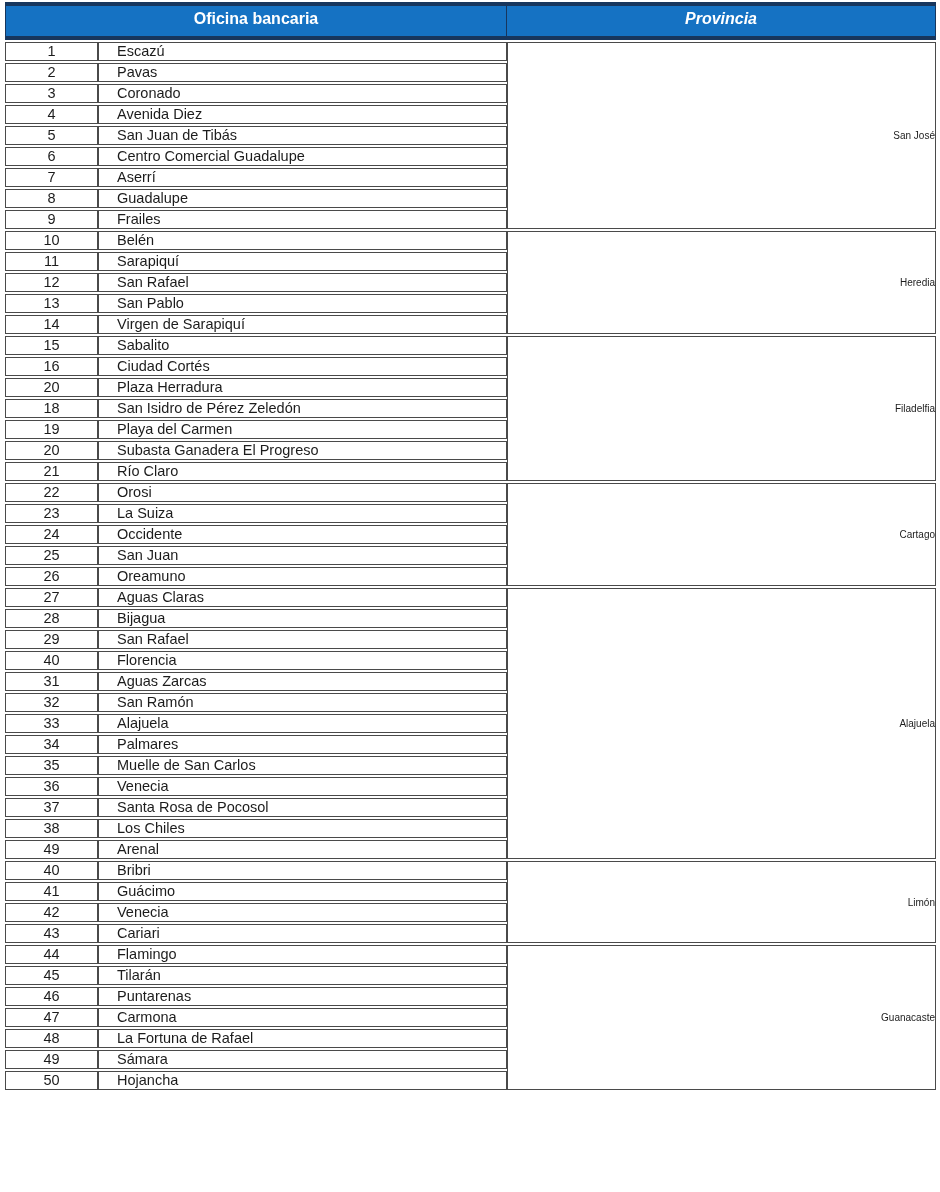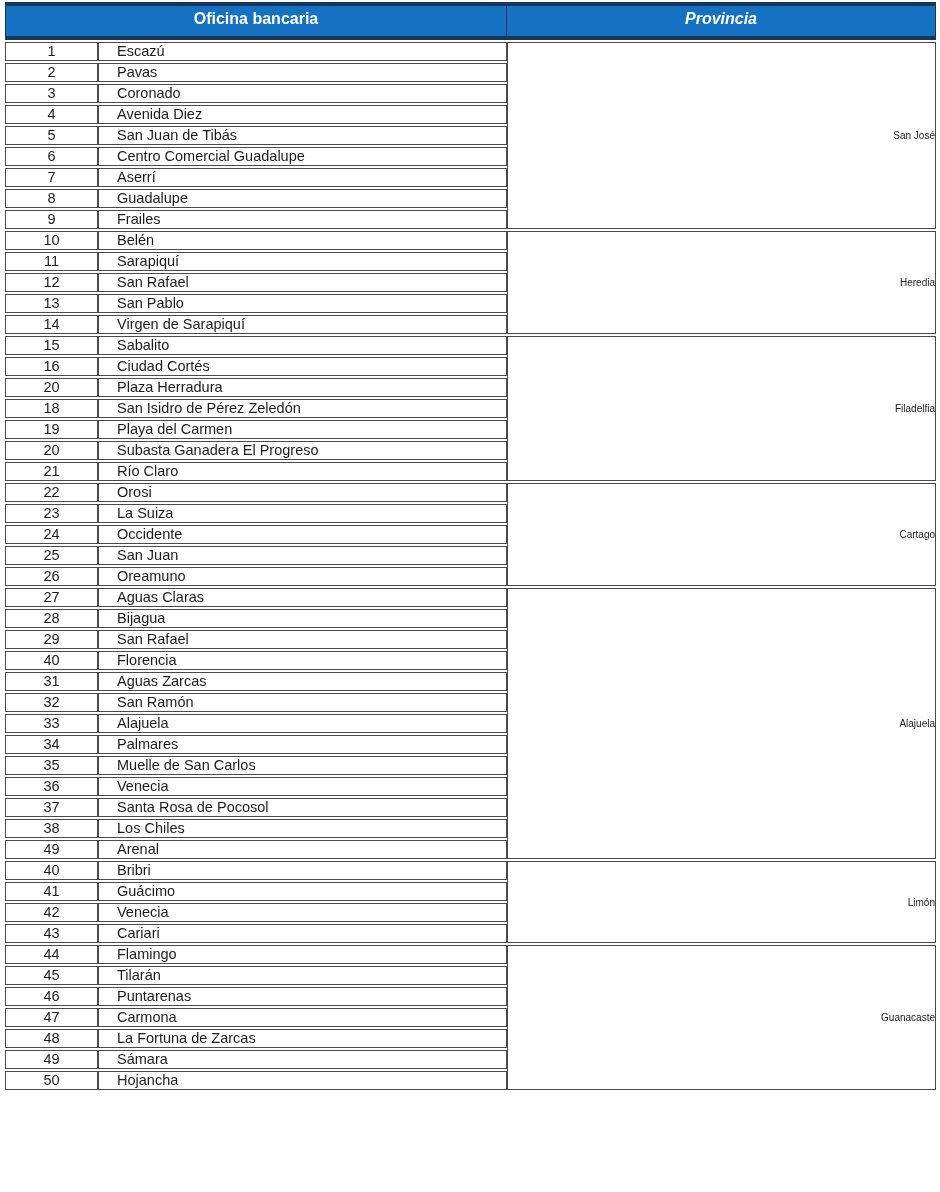--- a/index.html
+++ b/index.html
@@ -276,21 +276,21 @@
         <tr>
           <td class="num">46</td>
           <td class="office">Puntarenas</td>
         </tr>
         <tr>
           <td class="num">47</td>
           <td class="office">Carmona</td>
         </tr>
         <tr>
           <td class="num">48</td>
-          <td class="office">La Fortuna de Zarcas</td>
+          <td class="office">La Fortuna de Rafael</td>
         </tr>
         <tr>
           <td class="num">49</td>
           <td class="office">Sámara</td>
         </tr>
         <tr>
           <td class="num">50</td>
           <td class="office">Hojancha</td>
         </tr>
       </tbody>

